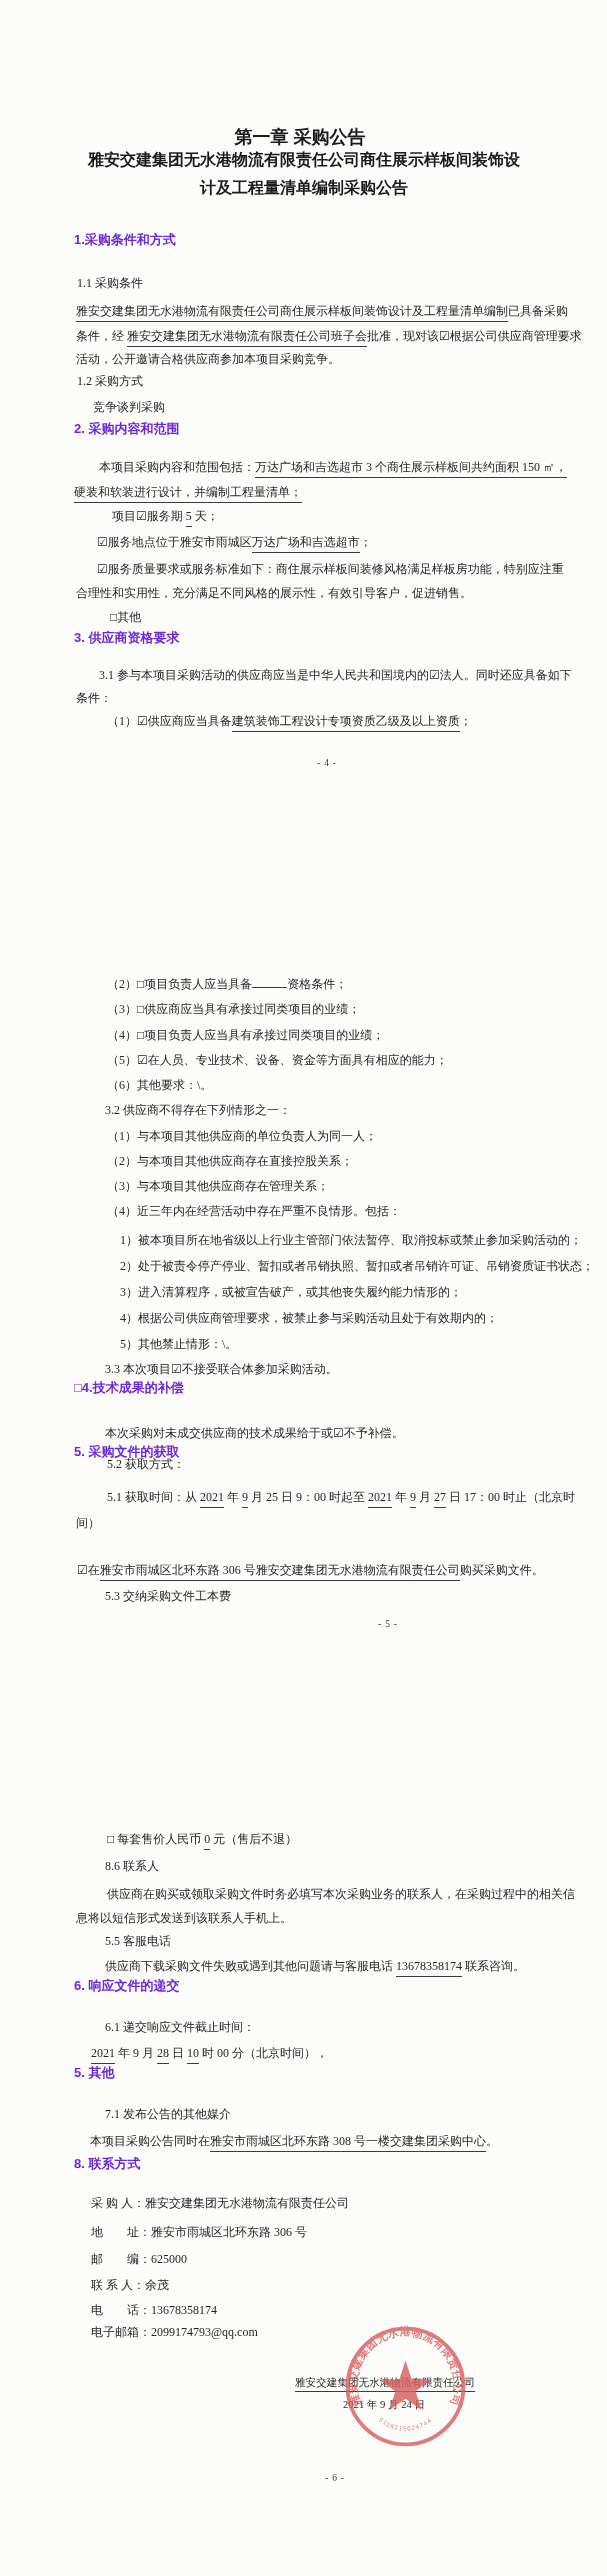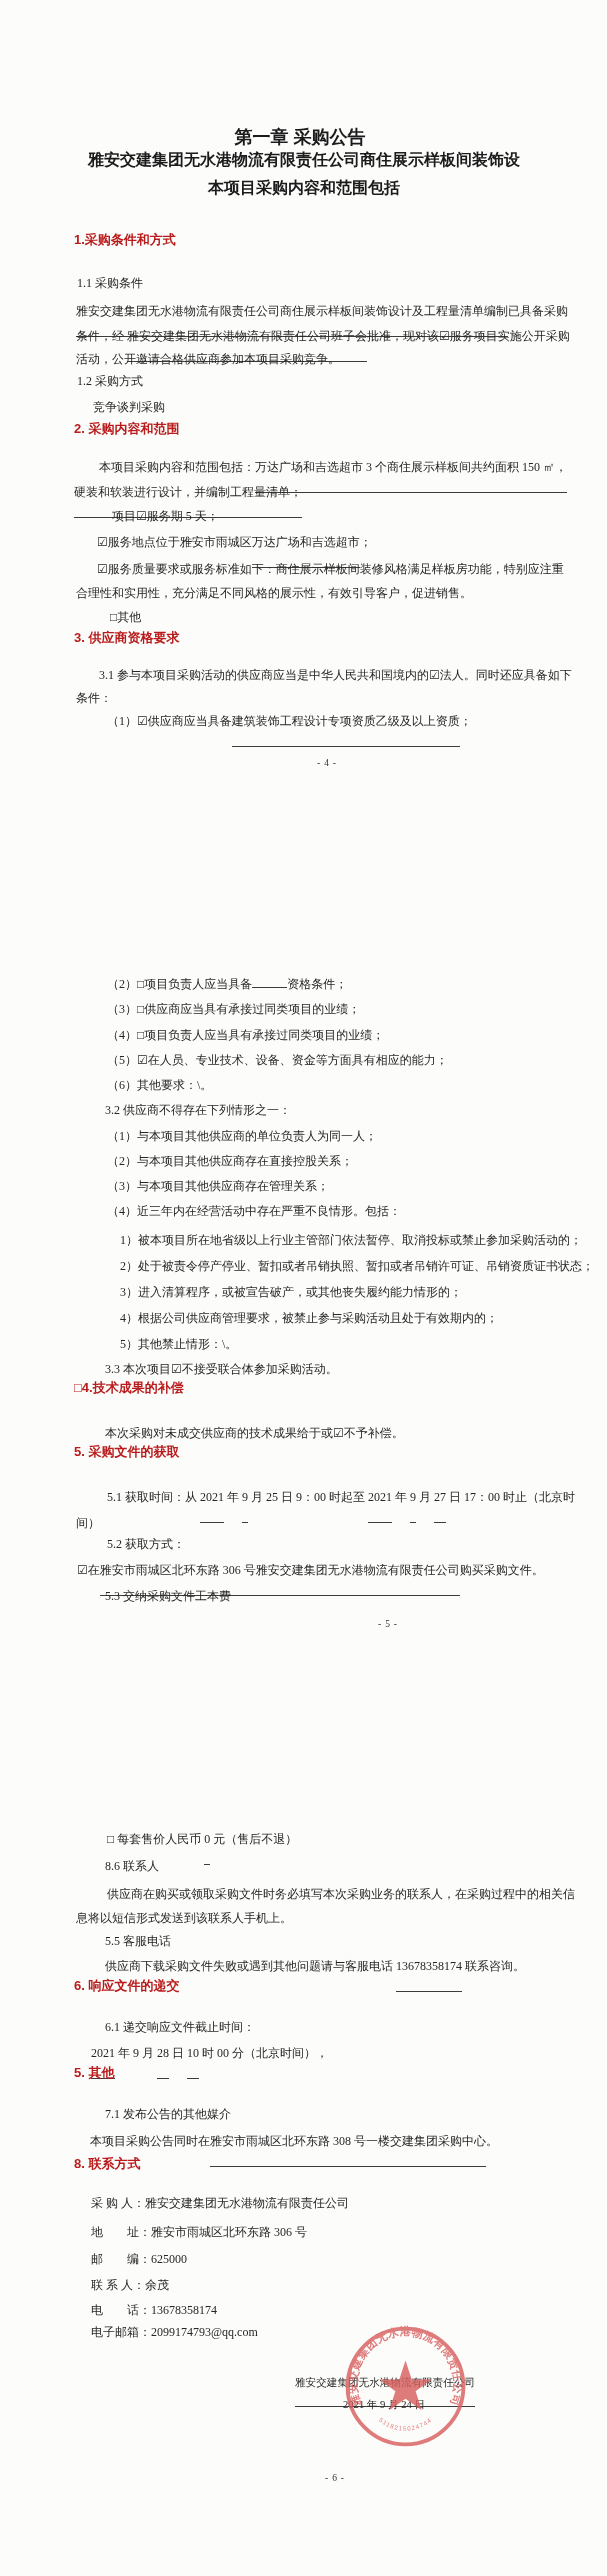--- a/index.html
+++ b/index.html
@@ -2,43 +2,43 @@
 <html style="font-size:12px"><head>
 <meta charset="utf-8">
 <style>
   html,body{margin:0;padding:0;}
   body{
     width:608px;height:2576px;position:relative;background:#fcfcfb;
     font-family:"Liberation Serif",serif;color:#242424;overflow:hidden;
   }
   .ln{position:absolute;font-size:12px;line-height:15px;white-space:nowrap;color:#262626;}
   .hb{position:absolute;font-family:"Liberation Sans",sans-serif;font-weight:700;
-      font-size:13px;line-height:16.7px;white-space:nowrap;color:#b91c1c;}
+      font-size:13px;line-height:16.7px;white-space:nowrap;color:#6d28d9;}
   .chapter{position:absolute;left:0;width:600px;text-align:center;
       font-family:"Liberation Sans",sans-serif;font-weight:700;font-size:18px;color:#1b1b1b;}
   .doctitle{position:absolute;left:0;width:608px;text-align:center;
       font-family:Liberation Mono, monospace;font-weight:700;font-size:16px;color:#1b1b1b;white-space:nowrap;}
-  .u{border-bottom:0.9px solid #3c3c3c;padding-bottom:18px;}
+  .u{border-bottom:0.9px solid #3c3c3c;padding-bottom:3px;}
   .blank{display:inline-block;width:35px;height:10px;border-bottom:0.9px solid #3c3c3c;vertical-align:baseline;}
   .pgnum{position:absolute;font-size:9.5px;color:#333;letter-spacing:0.8px;}
   .sig{position:absolute;font-size:10.6px;white-space:nowrap;color:#262626;}
   .stamp{position:absolute;left:343px;top:2324px;opacity:0.82;}
 </style>
 </head>
 <body>
 
 <div class="chapter" style="top:125px">第一章 采购公告</div>
 <div class="doctitle" style="top:150px">雅安交建集团无水港物流有限责任公司商住展示样板间装饰设</div>
-<div class="doctitle" style="top:178px">本项目采购内容和范围包括</div>
+<div class="doctitle" style="top:178px">计及工程量清单编制采购公告</div>
 
 <div class="hb" style="top:232px;left:74px">1.采购条件和方式</div>
 <div class="ln" style="top:276px;left:77px">1.1 采购条件</div>
 
 <div class="ln" style="top:304px;left:76px"><span class="u">雅安交建集团无水港物流有限责任公司商住展示样板间装饰设计及工程量清单编制</span><span>已具备采购</span></div>
-<div class="ln" style="top:329px;left:76px"><span>条件，经 </span><span class="u">雅安交建集团无水港物流有限责任公司班子会</span><span>批准，现对该☑服务项目实施公开采购</span></div>
+<div class="ln" style="top:329px;left:76px"><span>条件，经 </span><span class="u">雅安交建集团无水港物流有限责任公司班子会</span><span>批准，现对该☑根据公司供应商管理要求</span></div>
 <div class="ln" style="top:352px;left:76px">活动，公开邀请合格供应商参加本项目采购竞争。</div>
 
 <div class="ln" style="top:374px;left:77px">1.2 采购方式</div>
 <div class="ln" style="top:400px;left:93px">竞争谈判采购</div>
 
 <div class="hb" style="top:421px;left:74px">2. 采购内容和范围</div>
 <div class="ln" style="top:460px;left:99px"><span>本项目采购内容和范围包括：</span><span class="u">万达广场和吉选超市 3 个商住展示样板间共约面积 150 ㎡，</span></div>
 <div class="ln" style="top:485px;left:74px"><span class="u">硬装和软装进行设计，并编制工程量清单；</span></div>
 <div class="ln" style="top:509px;left:112px"><span>项目☑服务期 </span><span class="u">5</span><span> 天；</span></div>
 <div class="ln" style="top:535px;left:97px"><span>☑服务地点位于雅安市雨城区</span><span class="u">万达广场和吉选超市</span><span>；</span></div>
@@ -70,21 +70,21 @@
 <div class="ln" style="top:1311px;left:120px">4）根据公司供应商管理要求，被禁止参与采购活动且处于有效期内的；</div>
 <div class="ln" style="top:1337px;left:120px">5）其他禁止情形：\。</div>
 <div class="ln" style="top:1362px;left:105px">3.3 本次项目☑不接受联合体参加采购活动。</div>
 
 <div class="hb" style="top:1380px;left:74px">□4.技术成果的补偿</div>
 <div class="ln" style="top:1426px;left:105px">本次采购对未成交供应商的技术成果给于或☑不予补偿。</div>
 
 <div class="hb" style="top:1444px;left:74px">5. 采购文件的获取</div>
 <div class="ln" style="top:1490px;left:107px"><span>5.1 获取时间：从 </span><span class="u">2021</span><span> 年 </span><span class="u">9</span><span> 月 25 日 9：00 时起至 </span><span class="u">2021</span><span> 年 </span><span class="u">9</span><span> 月 </span><span class="u">27</span><span> 日 17：00 时止（北京时</span></div>
 <div class="ln" style="top:1516px;left:76px">间）</div>
-<div class="ln" style="top:1537px;left:107px">5.2 获取方式：</div>
+<div class="ln" style="top:1457px;left:107px">5.2 获取方式：</div>
 <div class="ln" style="top:1563px;left:77px"><span>☑在</span><span class="u">雅安市雨城区北环东路 306 号雅安交建集团无水港物流有限责任公司</span><span>购买采购文件。</span></div>
 <div class="ln" style="top:1589px;left:105px">5.3 交纳采购文件工本费</div>
 
 <div class="pgnum" style="top:1619px;left:378px">- 5 -</div>
 
 <div class="ln" style="top:1832px;left:107px"><span>□ 每套售价人民币 </span><span class="u">0</span><span> 元（售后不退）</span></div>
 <div class="ln" style="top:1859px;left:105px">8.6 联系人</div>
 <div class="ln" style="top:1887px;left:107px">供应商在购买或领取采购文件时务必填写本次采购业务的联系人，在采购过程中的相关信</div>
 <div class="ln" style="top:1911px;left:76px">息将以短信形式发送到该联系人手机上。</div>
 <div class="ln" style="top:1934px;left:105px">5.5 客服电话</div>

